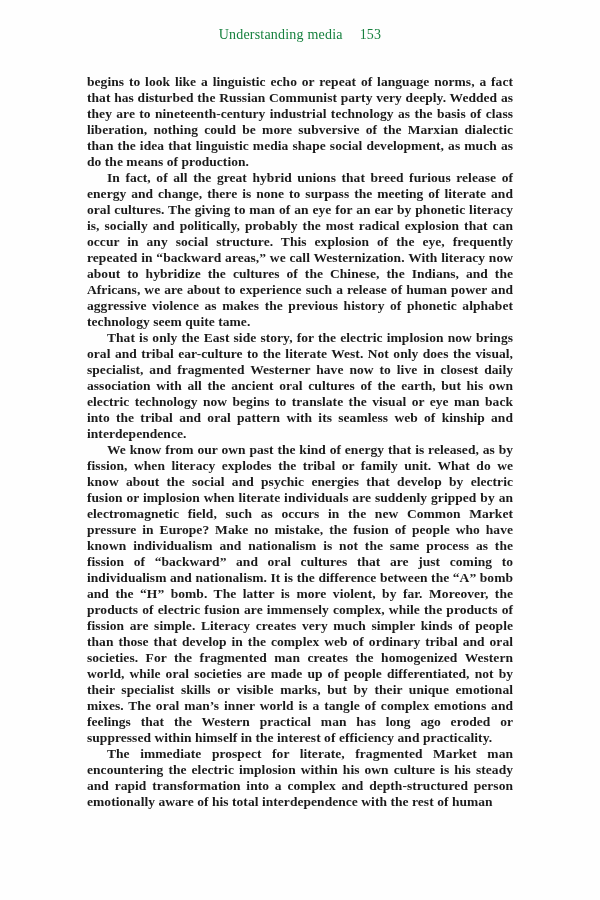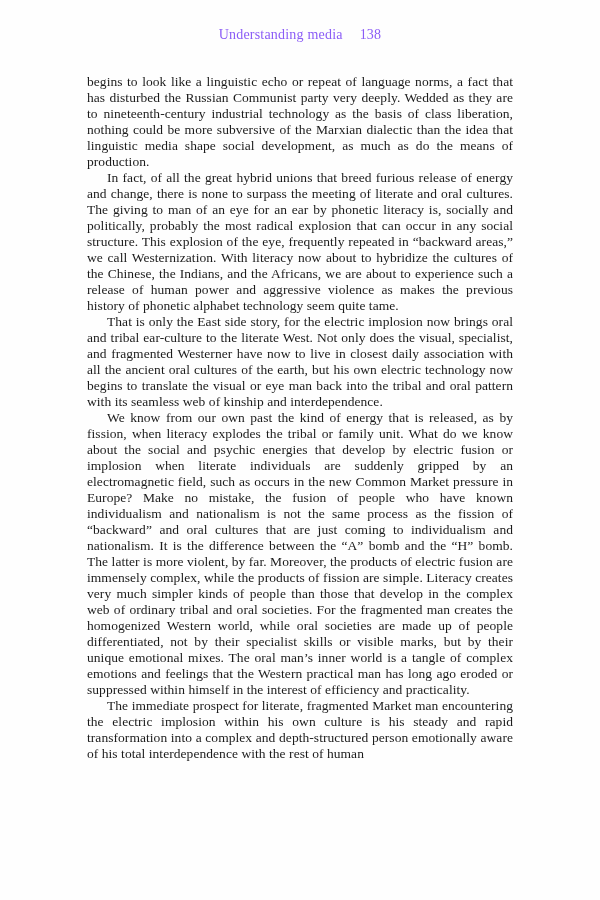--- a/index.html
+++ b/index.html
@@ -20,50 +20,51 @@
     position: absolute;
     top: 27px;
     left: 0;
     right: 0;
     display: flex;
     justify-content: center;
     align-items: baseline;
     gap: 17px;
     font-size: 14px;
     letter-spacing: 0.2px;
-    color: #8b5cf6;
+    color: #15803d;
   }
   .page-body {
     position: absolute;
     top: 74px;
     left: 87px;
     width: 426px;
     font-size: 13.5px;
     line-height: 16px;
     text-align: justify;
     text-justify: inter-word;
     letter-spacing: 0.05px;
+    font-weight: bold;
   }
   .page-body p {
     margin: 0;
     padding: 0;
     text-indent: 20px;
   }
   .page-body p.no-indent {
     text-indent: 0;
   }
 </style>
 </head>
 <body>
 
 <div class="page">
 
   <div class="running-header">
     <span>Understanding media</span>
-    <span>138</span>
+    <span>153</span>
   </div>
 
   <div class="page-body">
     <p class="no-indent">begins to look like a linguistic echo or repeat of language norms, a fact that has disturbed the Russian Communist party very deeply. Wedded as they are to nineteenth-century industrial technology as the basis of class liberation, nothing could be more subversive of the Marxian dialectic than the idea that linguistic media shape social development, as much as do the means of production.</p>
     <p>In fact, of all the great hybrid unions that breed furious release of energy and change, there is none to surpass the meeting of literate and oral cultures. The giving to man of an eye for an ear by phonetic literacy is, socially and politically, probably the most radical explosion that can occur in any social structure. This explosion of the eye, frequently repeated in “backward areas,” we call Westernization. With literacy now about to hybridize the cultures of the Chinese, the Indians, and the Africans, we are about to experience such a release of human power and aggressive violence as makes the previous history of phonetic alphabet technology seem quite tame.</p>
     <p>That is only the East side story, for the electric implosion now brings oral and tribal ear-culture to the literate West. Not only does the visual, specialist, and fragmented Westerner have now to live in closest daily association with all the ancient oral cultures of the earth, but his own electric technology now begins to translate the visual or eye man back into the tribal and oral pattern with its seamless web of kinship and interdependence.</p>
     <p>We know from our own past the kind of energy that is released, as by fission, when literacy explodes the tribal or family unit. What do we know about the social and psychic energies that develop by electric fusion or implosion when literate individuals are suddenly gripped by an electromagnetic field, such as occurs in the new Common Market pressure in Europe? Make no mistake, the fusion of people who have known individualism and nationalism is not the same process as the fission of “backward” and oral cultures that are just coming to individualism and nationalism. It is the difference between the “A” bomb and the “H” bomb. The latter is more violent, by far. Moreover, the products of electric fusion are immensely complex, while the products of fission are simple. Literacy creates very much simpler kinds of people than those that develop in the complex web of ordinary tribal and oral societies. For the fragmented man creates the homogenized Western world, while oral societies are made up of people differentiated, not by their specialist skills or visible marks, but by their unique emotional mixes. The oral man’s inner world is a tangle of complex emotions and feelings that the Western practical man has long ago eroded or suppressed within himself in the interest of efficiency and practicality.</p>
     <p>The immediate prospect for literate, fragmented Market man encountering the electric implosion within his own culture is his steady and rapid transformation into a complex and depth-structured person emotionally aware of his total interdependence with the rest of human</p>
   </div>
 

